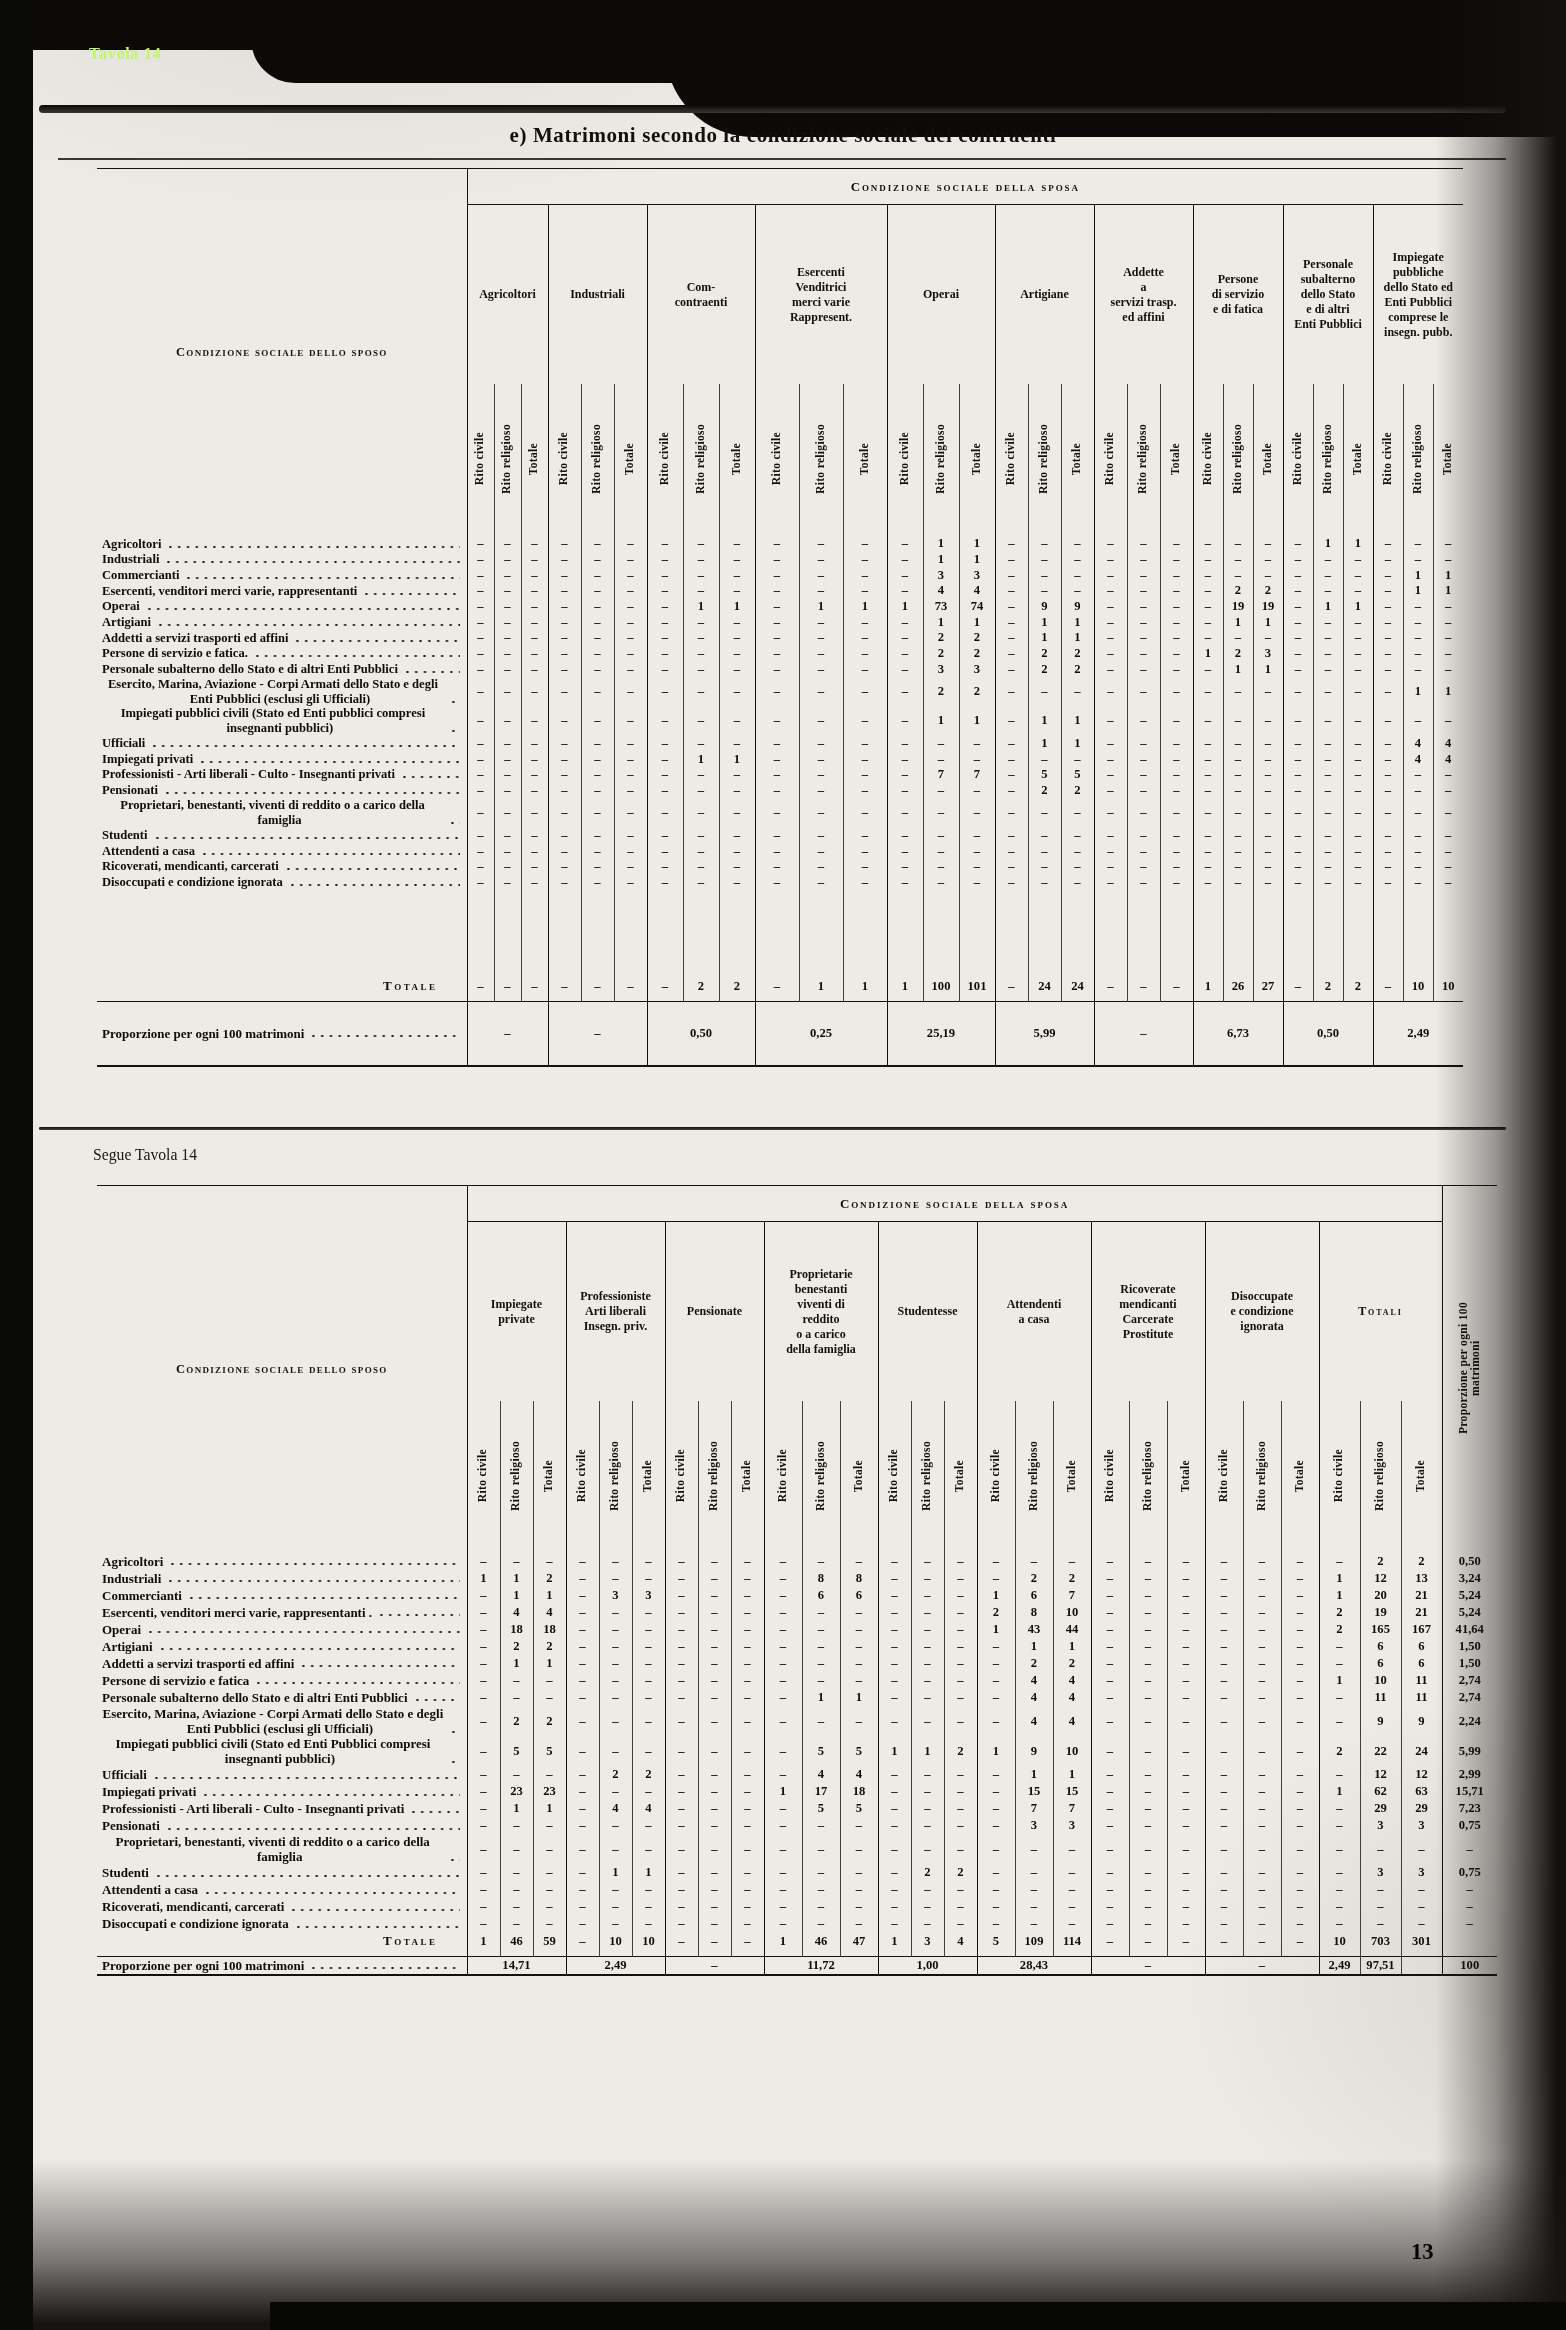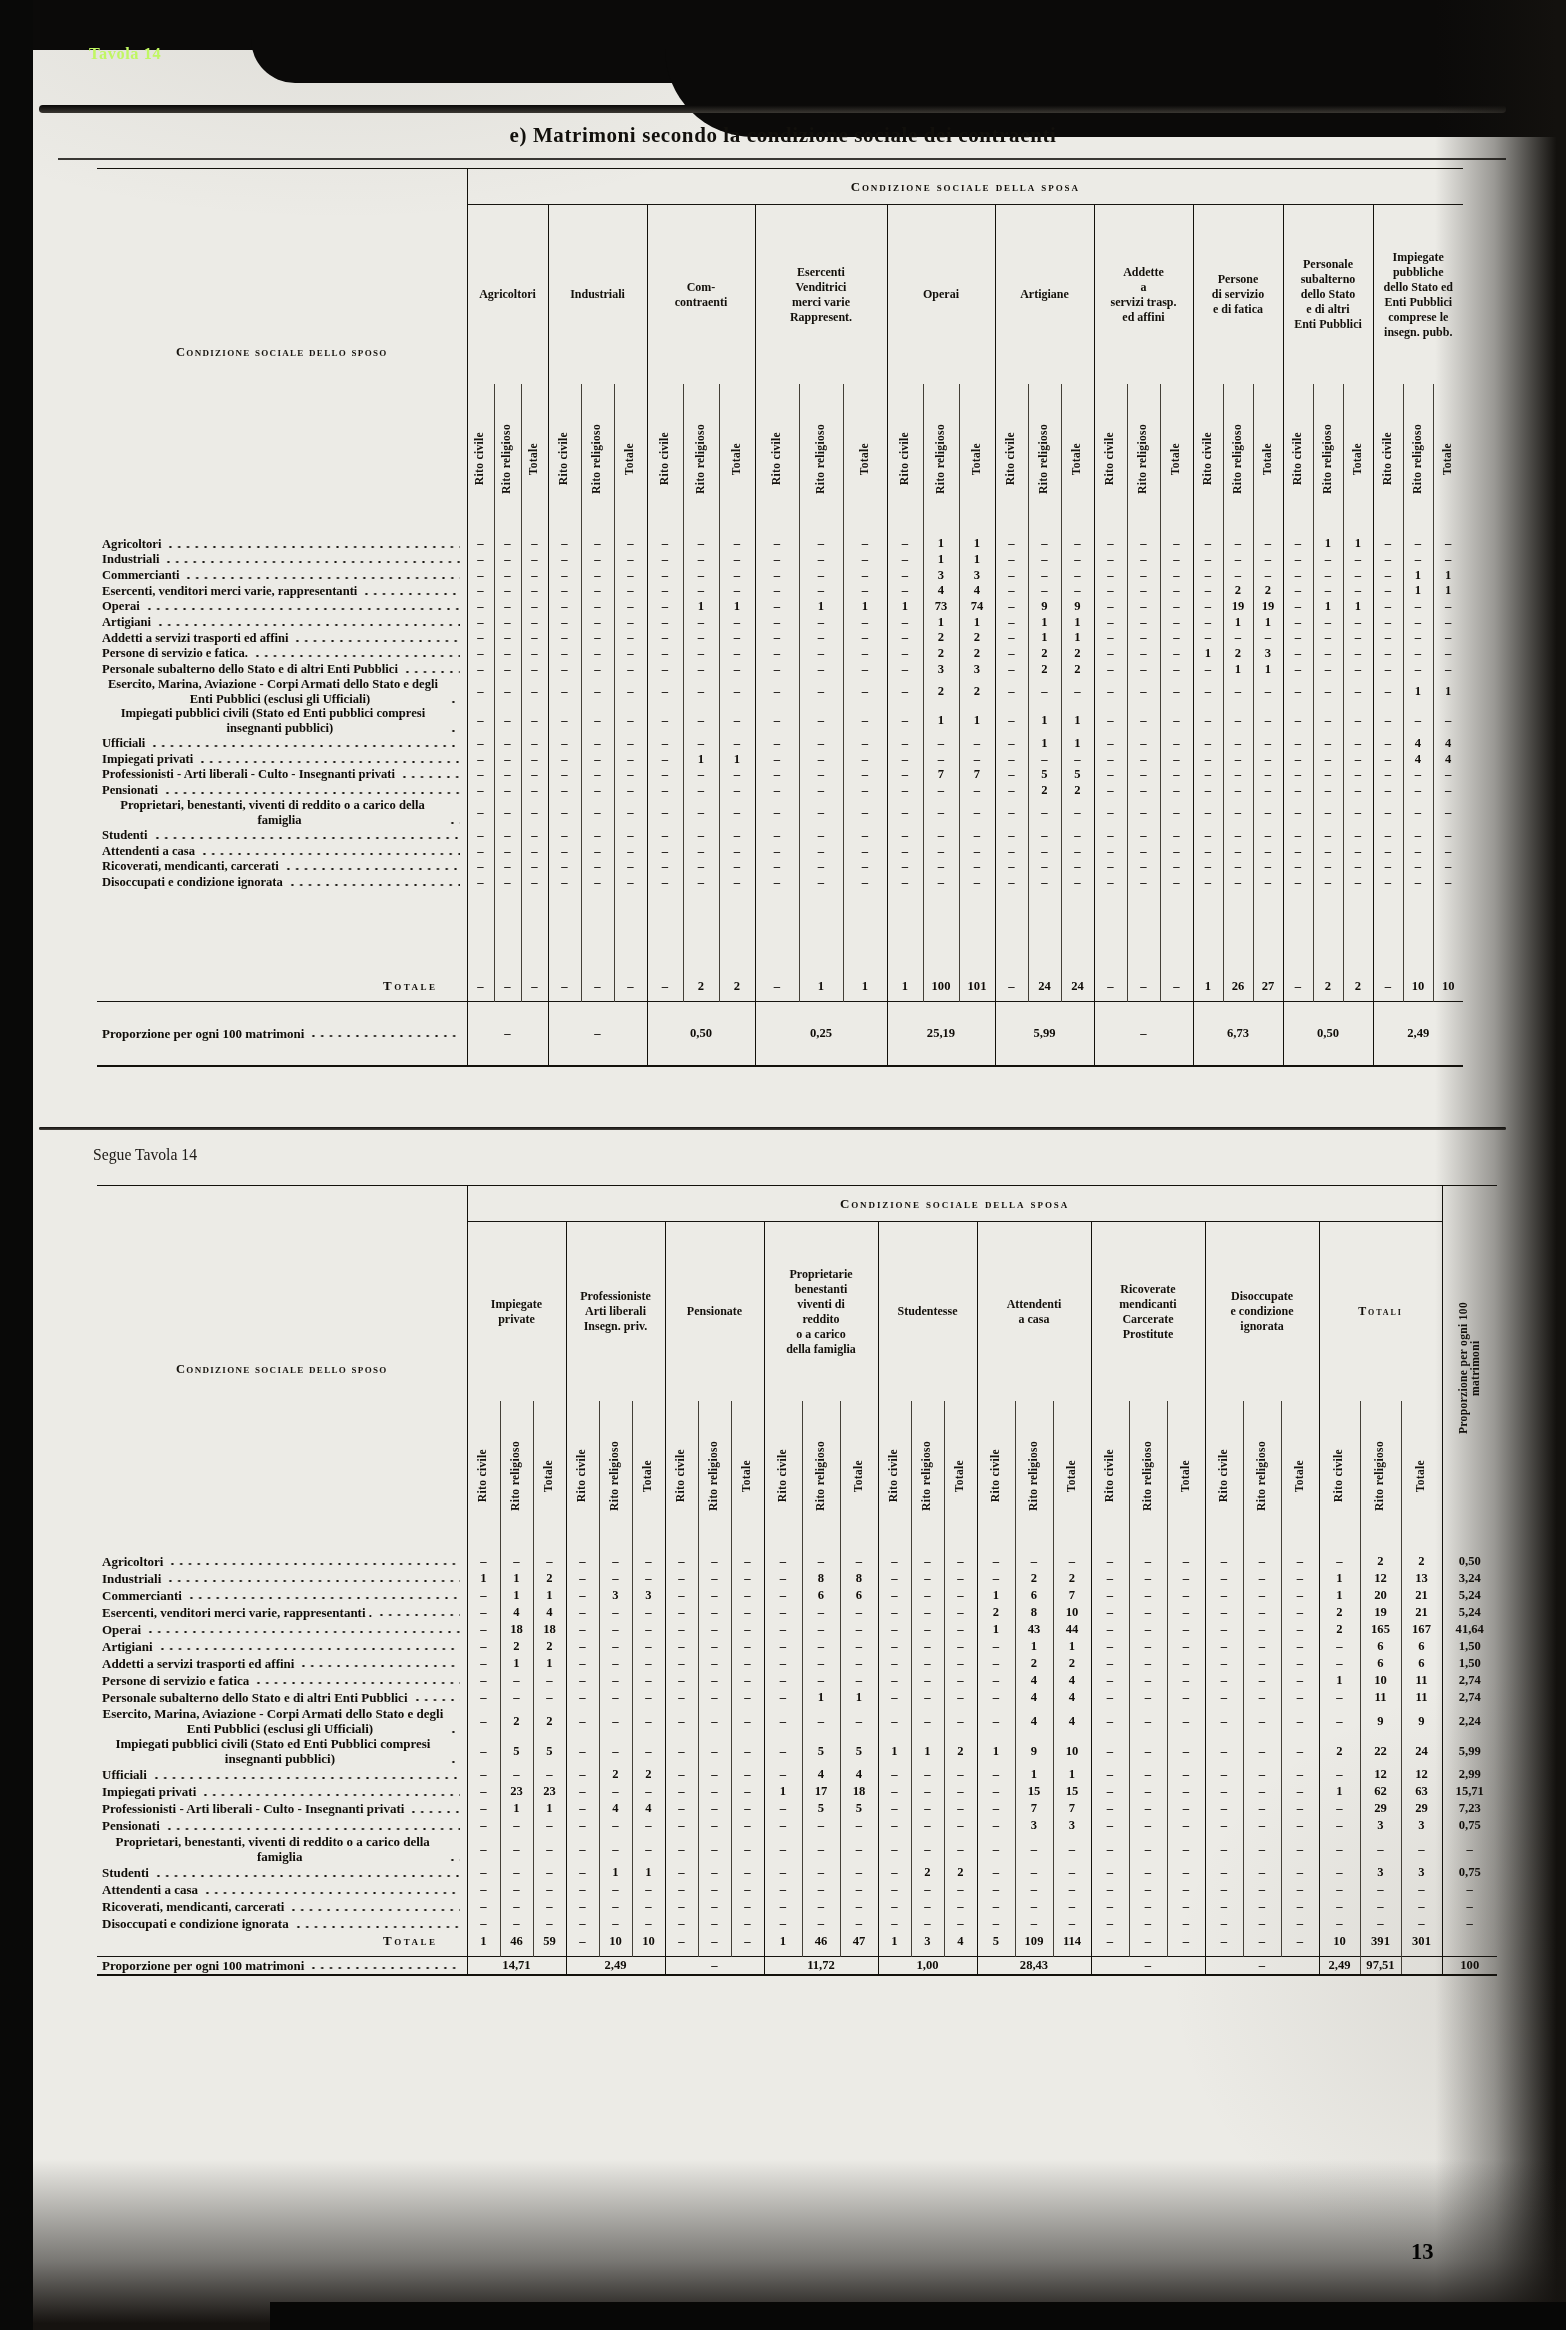--- a/index.html
+++ b/index.html
@@ -1847,21 +1847,21 @@
           <td class="gs">5</td>
           <td class="sc">109</td>
           <td class="sc">114</td>
           <td class="gs dash">–</td>
           <td class="sc dash">–</td>
           <td class="sc dash">–</td>
           <td class="gs dash">–</td>
           <td class="sc dash">–</td>
           <td class="sc dash">–</td>
           <td class="gs">10</td>
-          <td class="sc">391</td>
+          <td class="sc">703</td>
           <td class="sc">301</td>
           <td class="pctcell"></td>
         </tr>
         <tr class="proprow">
           <td class="lblcell">
             <div class="lab">
               <span class="txt">Proporzione per ogni 100 matrimoni</span>
               <span class="dots"></span>
             </div>
           </td>

